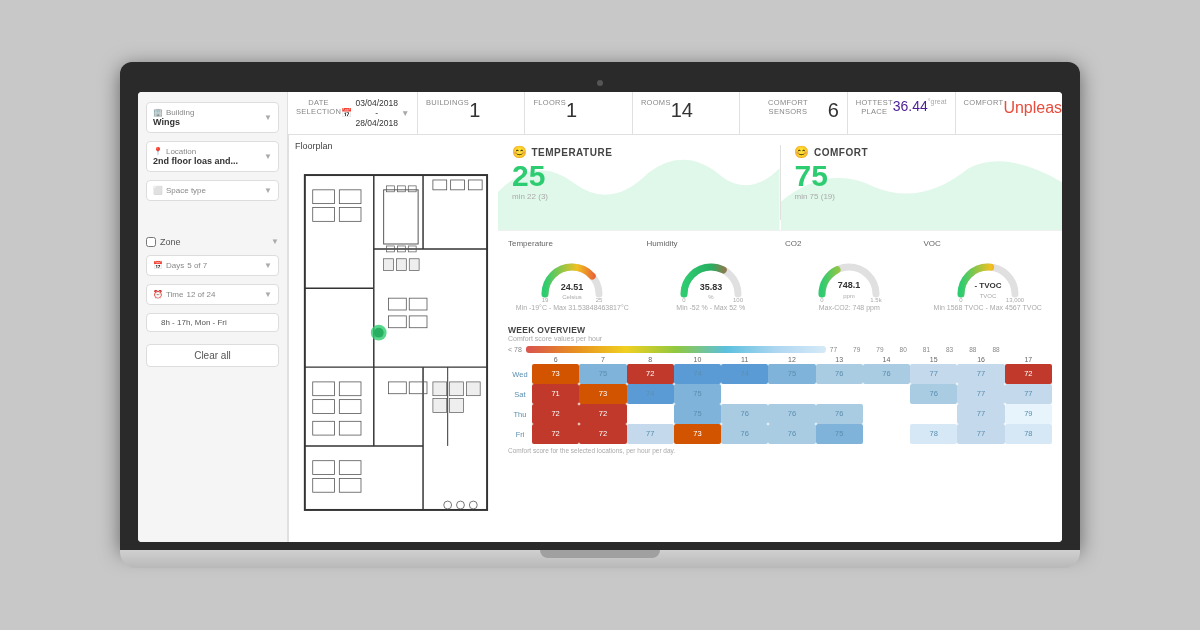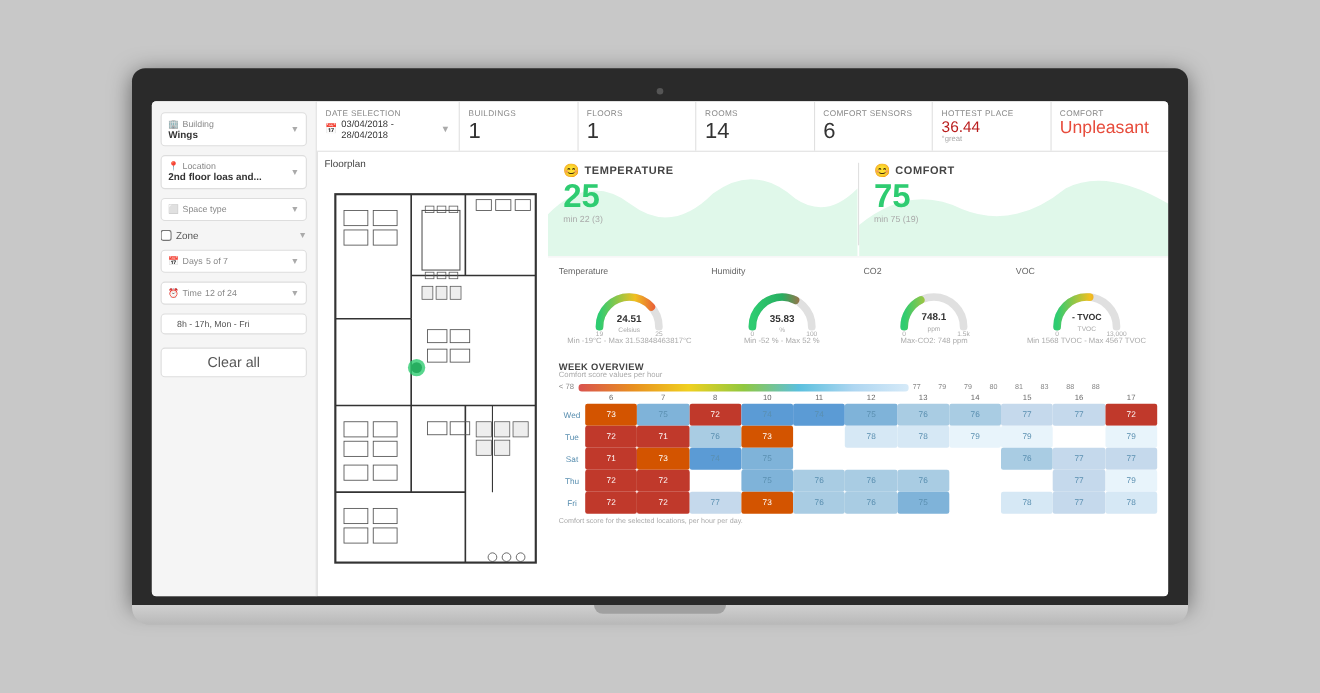--- a/index.html
+++ b/index.html
@@ -104,37 +104,38 @@
       max-width: 100px;
       font-weight: bold;
     }
     .sidebar-filter .arrow { color: #aaa; font-size: 8px; }
     .sidebar-checkbox {
       display: flex;
       align-items: flex-start;
       gap: 4px;
       font-size: 9px;
       color: #555;
+      margin-top: 28px;
     }
     .sidebar-checkbox input[type=checkbox] { width: 10px; height: 10px; }
     .sidebar-time-info {
       font-size: 8px;
       color: #555;
       background: #fff;
       border: 1px solid #ddd;
       border-radius: 4px;
       padding: 4px 14px;
     }
     .clear-btn {
       background: #fff;
       border: 1px solid #ddd;
       border-radius: 4px;
       padding: 5px;
       text-align: center;
-      font-size: 13px;
+      font-size: 10px;
       color: #555;
       cursor: pointer;
       margin-top: 4px;
     }
 
     
     .main {
       flex: 1;
       display: flex;
       flex-direction: column;
@@ -146,38 +147,39 @@
       display: flex;
       flex-direction: row;
       border-bottom: 1px solid #e0e0e0;
       background: #fff;
     }
     .stat-item {
       flex: 1;
       padding: 6px 8px;
       border-right: 1px solid #e0e0e0;
       display: flex;
-      flex-direction: column;
+      flex-direction: row;
+      text-align: center;
     }
     .stat-item:last-child { border-right: none; }
     .stat-label { font-size: 7.5px; color: #888; text-transform: uppercase; letter-spacing: 0.3px; }
     .stat-value { font-size: 20px; font-weight: 300; color: #333; line-height: 1.2; }
     .stat-sub { font-size: 7px; color: #aaa; }
     .date-selection { min-width: 130px; }
     .date-selection .date-val {
       font-size: 8.5px;
       color: #333;
       display: flex;
       align-items: center;
       gap: 3px;
     }
     .date-selection .cal-icon { color: #4CAF50; font-size: 9px; }
     .stat-comfort { min-width: 100px; }
     .stat-comfort .stat-value { font-size: 18px; font-weight: 400; color: #e74c3c; }
-    .hottest-place .temp-val { color: #b91c1c; font-size: 14px; font-weight: 400; }
+    .hottest-place .temp-val { color: #4c1d95; font-size: 14px; font-weight: 400; }
 
     
     .content-area {
       display: flex;
       flex-direction: row;
       flex: 1;
       overflow: hidden;
       justify-content: space-between;
     }
 
@@ -641,34 +643,20 @@
                         <td class="heat-cell" style="background: rgb(127, 179, 217); color: rgb(90, 143, 176);">75</td>
                         <td class="heat-cell" style="background: rgb(192, 57, 43); color: rgb(255, 255, 255);">72</td>
                         <td class="heat-cell" style="background: rgb(91, 155, 213); color: rgb(90, 143, 176);">74</td>
                         <td class="heat-cell" style="background: rgb(91, 155, 213); color: rgb(90, 143, 176);">74</td>
                         <td class="heat-cell" style="background: rgb(127, 179, 217); color: rgb(90, 143, 176);">75</td>
                         <td class="heat-cell" style="background: rgb(169, 204, 227); color: rgb(90, 143, 176);">76</td>
                         <td class="heat-cell" style="background: rgb(169, 204, 227); color: rgb(90, 143, 176);">76</td>
                         <td class="heat-cell" style="background: rgb(197, 217, 236); color: rgb(90, 143, 176);">77</td>
                         <td class="heat-cell" style="background: rgb(197, 217, 236); color: rgb(90, 143, 176);">77</td>
                         <td class="heat-cell" style="background: rgb(192, 57, 43); color: rgb(255, 255, 255);">72</td>
-                      </tr>
-                      <tr>
-                        <td class="day-label">Tue</td>
-                        <td class="heat-cell" style="background: rgb(192, 57, 43); color: rgb(255, 255, 255);">72</td>
-                        <td class="heat-cell" style="background: rgb(192, 57, 43); color: rgb(255, 255, 255);">71</td>
-                        <td class="heat-cell" style="background: rgb(169, 204, 227); color: rgb(90, 143, 176);">76</td>
-                        <td class="heat-cell" style="background: rgb(211, 84, 0); color: rgb(255, 255, 255);">73</td>
-                        <td></td>
-                        <td class="heat-cell" style="background: rgb(214, 232, 245); color: rgb(90, 143, 176);">78</td>
-                        <td class="heat-cell" style="background: rgb(214, 232, 245); color: rgb(90, 143, 176);">78</td>
-                        <td class="heat-cell" style="background: rgb(232, 244, 251); color: rgb(90, 143, 176);">79</td>
-                        <td class="heat-cell" style="background: rgb(232, 244, 251); color: rgb(90, 143, 176);">79</td>
-                        <td></td>
-                        <td class="heat-cell" style="background: rgb(232, 244, 251); color: rgb(90, 143, 176);">79</td>
                       </tr>
                       <tr>
                         <td class="day-label">Sat</td>
                         <td class="heat-cell" style="background: rgb(192, 57, 43); color: rgb(255, 255, 255);">71</td>
                         <td class="heat-cell" style="background: rgb(211, 84, 0); color: rgb(255, 255, 255);">73</td>
                         <td class="heat-cell" style="background: rgb(91, 155, 213); color: rgb(90, 143, 176);">74</td>
                         <td class="heat-cell" style="background: rgb(127, 179, 217); color: rgb(90, 143, 176);">75</td>
                         <td></td>
                         <td></td>
                         <td></td>

